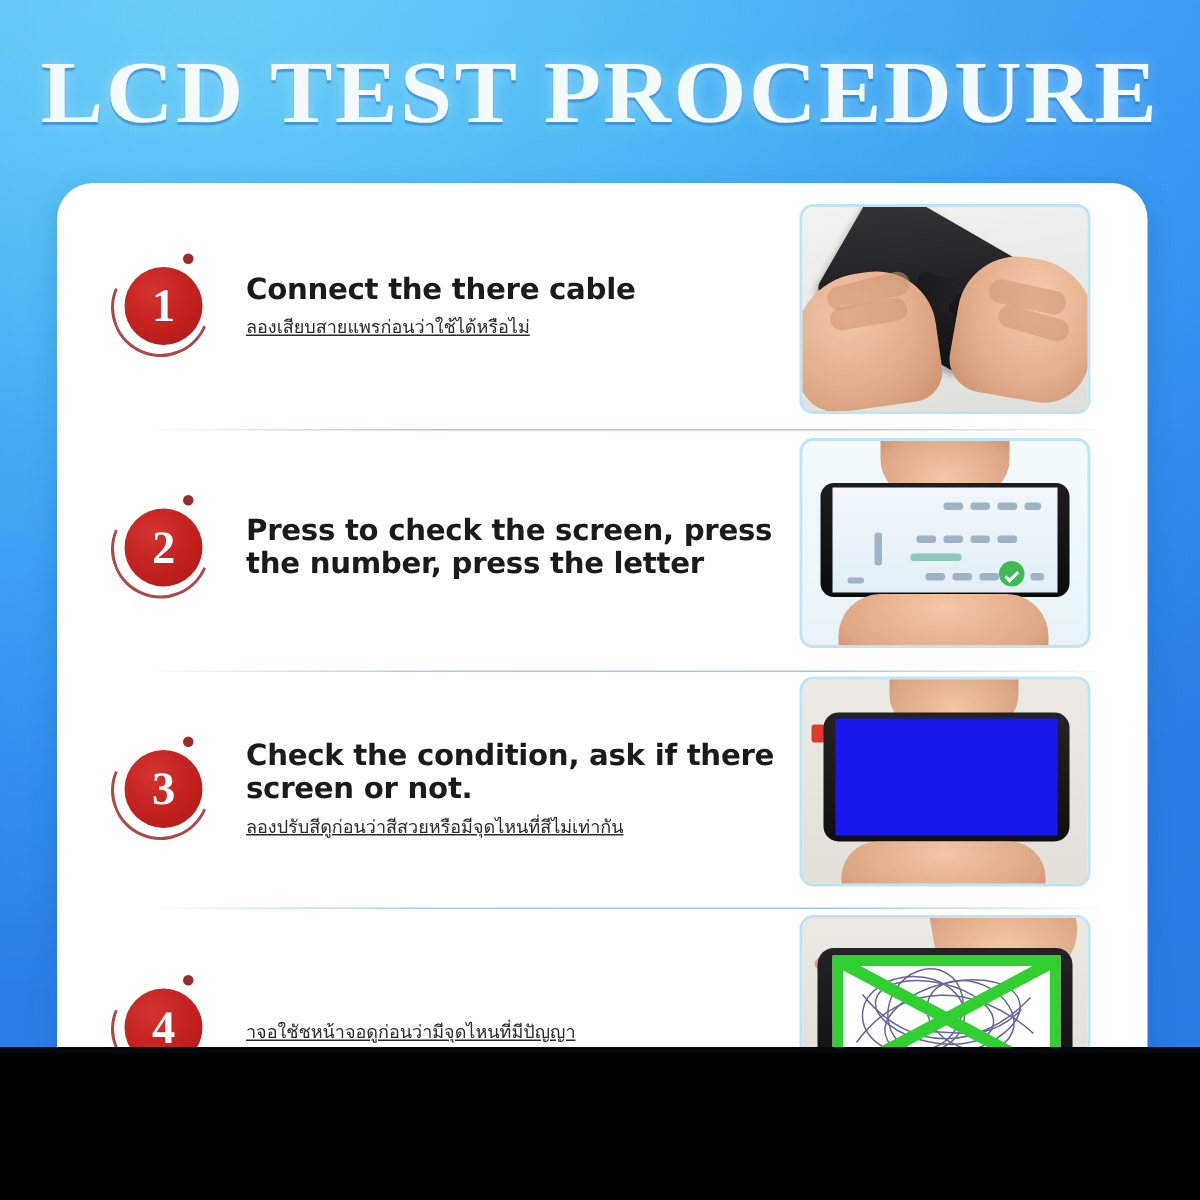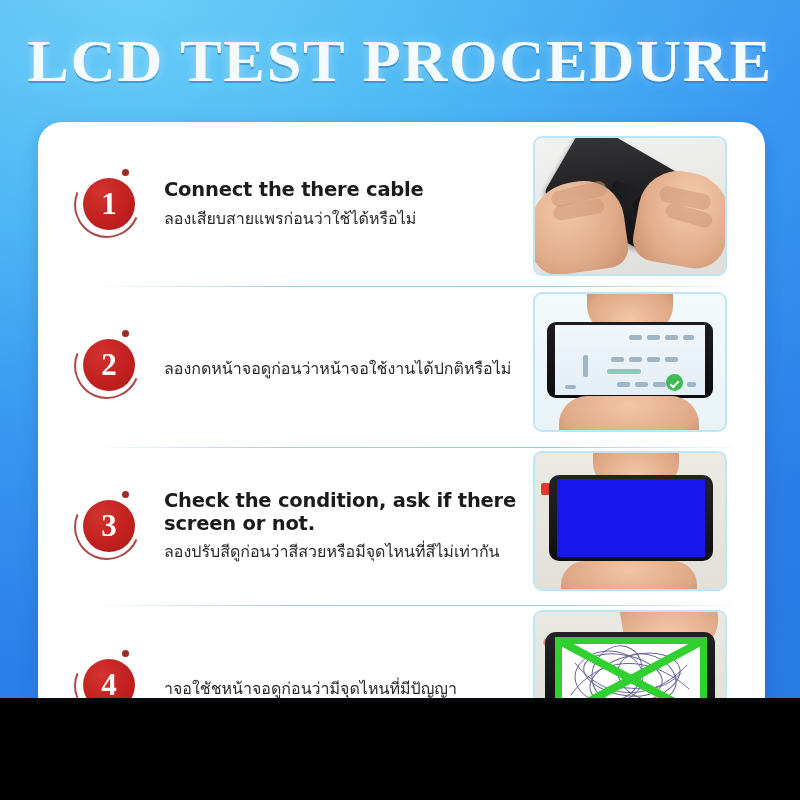--- a/index.html
+++ b/index.html
@@ -146,23 +146,24 @@
     font-family: "DejaVu Sans", sans-serif;
     font-weight: 700;
     font-size: 19.5px;
     line-height: 1.13;
     color: #1b1b1b;
     letter-spacing: -0.2px;
   }
   .step-sub {
     margin-top: 7px;
     font-family: "DejaVu Sans", sans-serif;
-    font-size: 16px;
+    font-size: 12px;
     line-height: 1.25;
     color: #2a2a2a;
+    text-decoration: underline;
   }
   .step-4 .step-title { font-size: 19px; }
 
   
   .photo {
     position: absolute;
     right: 38px;
     width: 190px;
     height: 136px;
     border: 2px solid #bfe4f4;
@@ -329,21 +330,21 @@
 
     <div class="step step-2">
       <div class="badge">
         <div class="badge-ring"></div>
         <div class="badge-dot"></div>
         <div class="badge-circle">
           <span class="badge-num">2</span>
         </div>
       </div>
       <div class="step-text">
-        <div class="step-sub">ลองกดหน้าจอดูก่อนว่าหน้าจอใช้งานได้ปกติหรือไม่</div>
+        <div class="step-title">Press to check the screen, press the number, press the letter</div>
       </div>
     </div>
     <div class="photo photo-2">
       <div class="ph-inner">
         <div class="p2-bg"></div>
         <div class="p2-hand-top"></div>
         <div class="p2-phone"></div>
         <div class="p2-screen">
           <div class="p2-key" style="left:74px;top:10px;width:13px;"></div>
           <div class="p2-key" style="left:92px;top:10px;width:13px;"></div>

